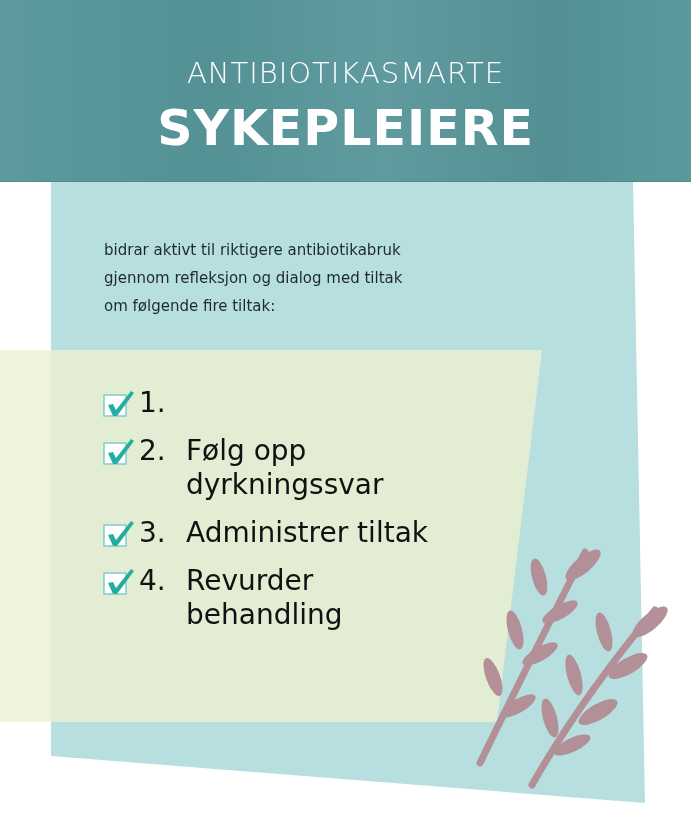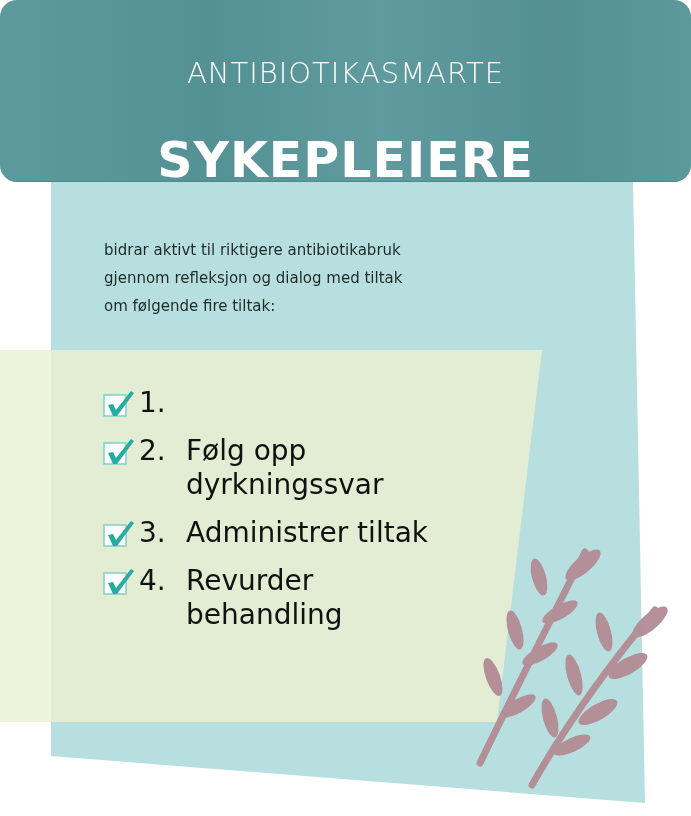--- a/index.html
+++ b/index.html
@@ -7,33 +7,32 @@
     width:691px; height:816px; position:relative; overflow:hidden;
     background:#ffffff;
     font-family:"DejaVu Sans", "Liberation Sans", sans-serif;
   }
   .header {
     position:absolute; left:0; top:0; width:691px; height:181px;
     background:
       linear-gradient(90deg, rgba(255,255,255,0.04) 0%, rgba(0,0,0,0.03) 30%, rgba(255,255,255,0.05) 55%, rgba(0,0,0,0.04) 80%, rgba(255,255,255,0.03) 100%),
       #579699;
     border-bottom:1px solid #4e8a8d;
-    border-radius:17px;
   }
   .header .sub {
     position:absolute; left:0; width:691px; top:56px;
     text-align:center; color:#ffffff;
     font-family:"DejaVu Sans", sans-serif; font-weight:300;
     font-size:29px; letter-spacing:1px;
   }
   .header .main {
     position:absolute; left:0; width:691px; top:100px;
     text-align:center; color:#ffffff;
     font-family:"DejaVu Sans", sans-serif; font-weight:bold;
-    font-size:49px; letter-spacing:1px;margin-top:32px;
+    font-size:49px; letter-spacing:1px;
   }
   svg.bg { position:absolute; left:0; top:0; }
   .intro {
     position:absolute; left:104px; top:236px; width:500px;
     color:#1e2a2a; font-size:15px; line-height:28px;
     font-family:"DejaVu Sans", sans-serif;
   }
   .list { position:absolute; left:103px; top:386px; width:420px; }
   .item { display:flex; align-items:flex-start; margin-bottom:14px; }
   .item .check { width:36px; height:28px; position:relative; flex:0 0 36px; margin-top:2px; }

